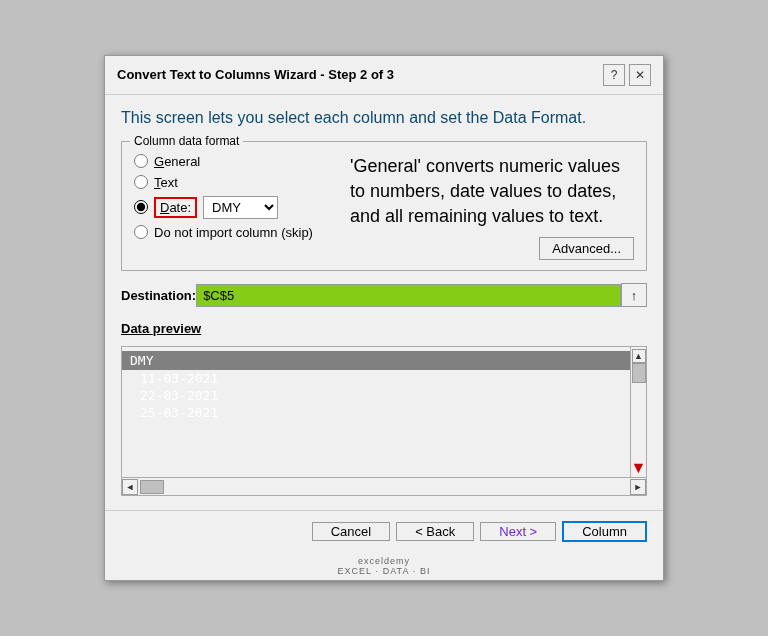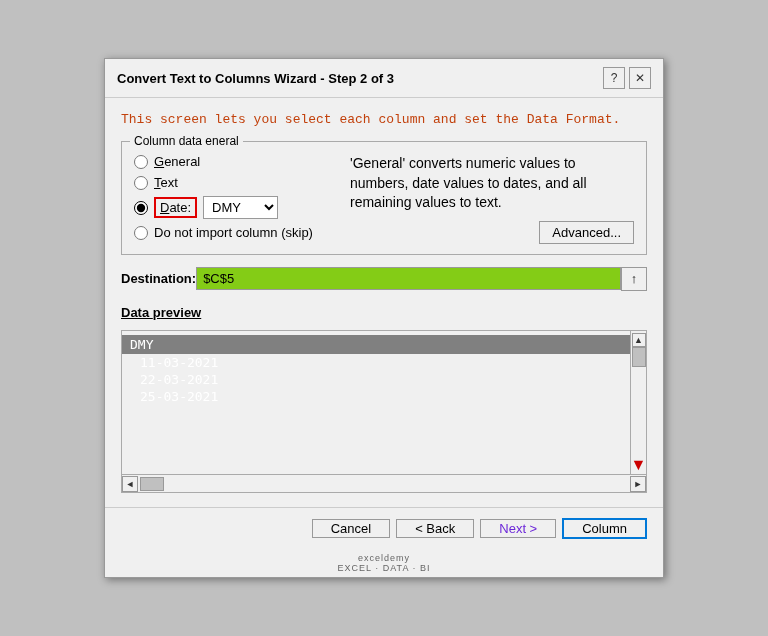--- a/index.html
+++ b/index.html
@@ -55,24 +55,23 @@
       color: #333;
     }
     .dialog-body {
       padding: 14px 16px;
       flex: 1;
       display: flex;
       flex-direction: column;
       gap: 10px;
     }
     .description {
-      font-size: 13px;
-      color: #c2410c;
+      font-size: 16px;
+      color: #0c4a6e;
       margin-bottom: 4px;
-      font-family: Liberation Mono, monospace;
     }
     .group-box {
       border: 1px solid #aaa;
       padding: 8px 12px 10px 12px;
       position: relative;
       display: flex;
       flex-direction: row;
       gap: 16px;
     }
     .group-label {
@@ -123,21 +122,21 @@
     .format-description {
       flex: 1;
       font-size: 13px;
       color: #000;
       padding-top: 4px;
       display: flex;
       flex-direction: column;
       justify-content: space-between;
     }
     .format-desc-text {
-      font-size: 14px;
+      font-size: 18px;
       line-height: 1.4;
     }
     .advanced-btn {
       align-self: flex-end;
       padding: 3px 12px;
       font-size: 13px;
       border: 1px solid #999;
       background: #f0f0f0;
       cursor: pointer;
       margin-top: 8px;
@@ -313,21 +312,21 @@
       <div class="title-btn">?</div>
       <div class="title-btn close">✕</div>
     </div>
   </div>
 
   <div class="dialog-body">
 
     <div class="description">This screen lets you select each column and set the Data Format.</div>
 
     <div class="group-box">
-      <span class="group-label">Column data eneral</span>
+      <span class="group-label">Column data format</span>
 
       <div class="format-options">
         <div class="radio-row">
           <input type="radio" name="colformat" id="r-general" style="">
           <label for="r-general">
             <u>G</u>eneral
           </label>
         </div>
         <div class="radio-row">
           <input type="radio" name="colformat" id="r-text" style="">

